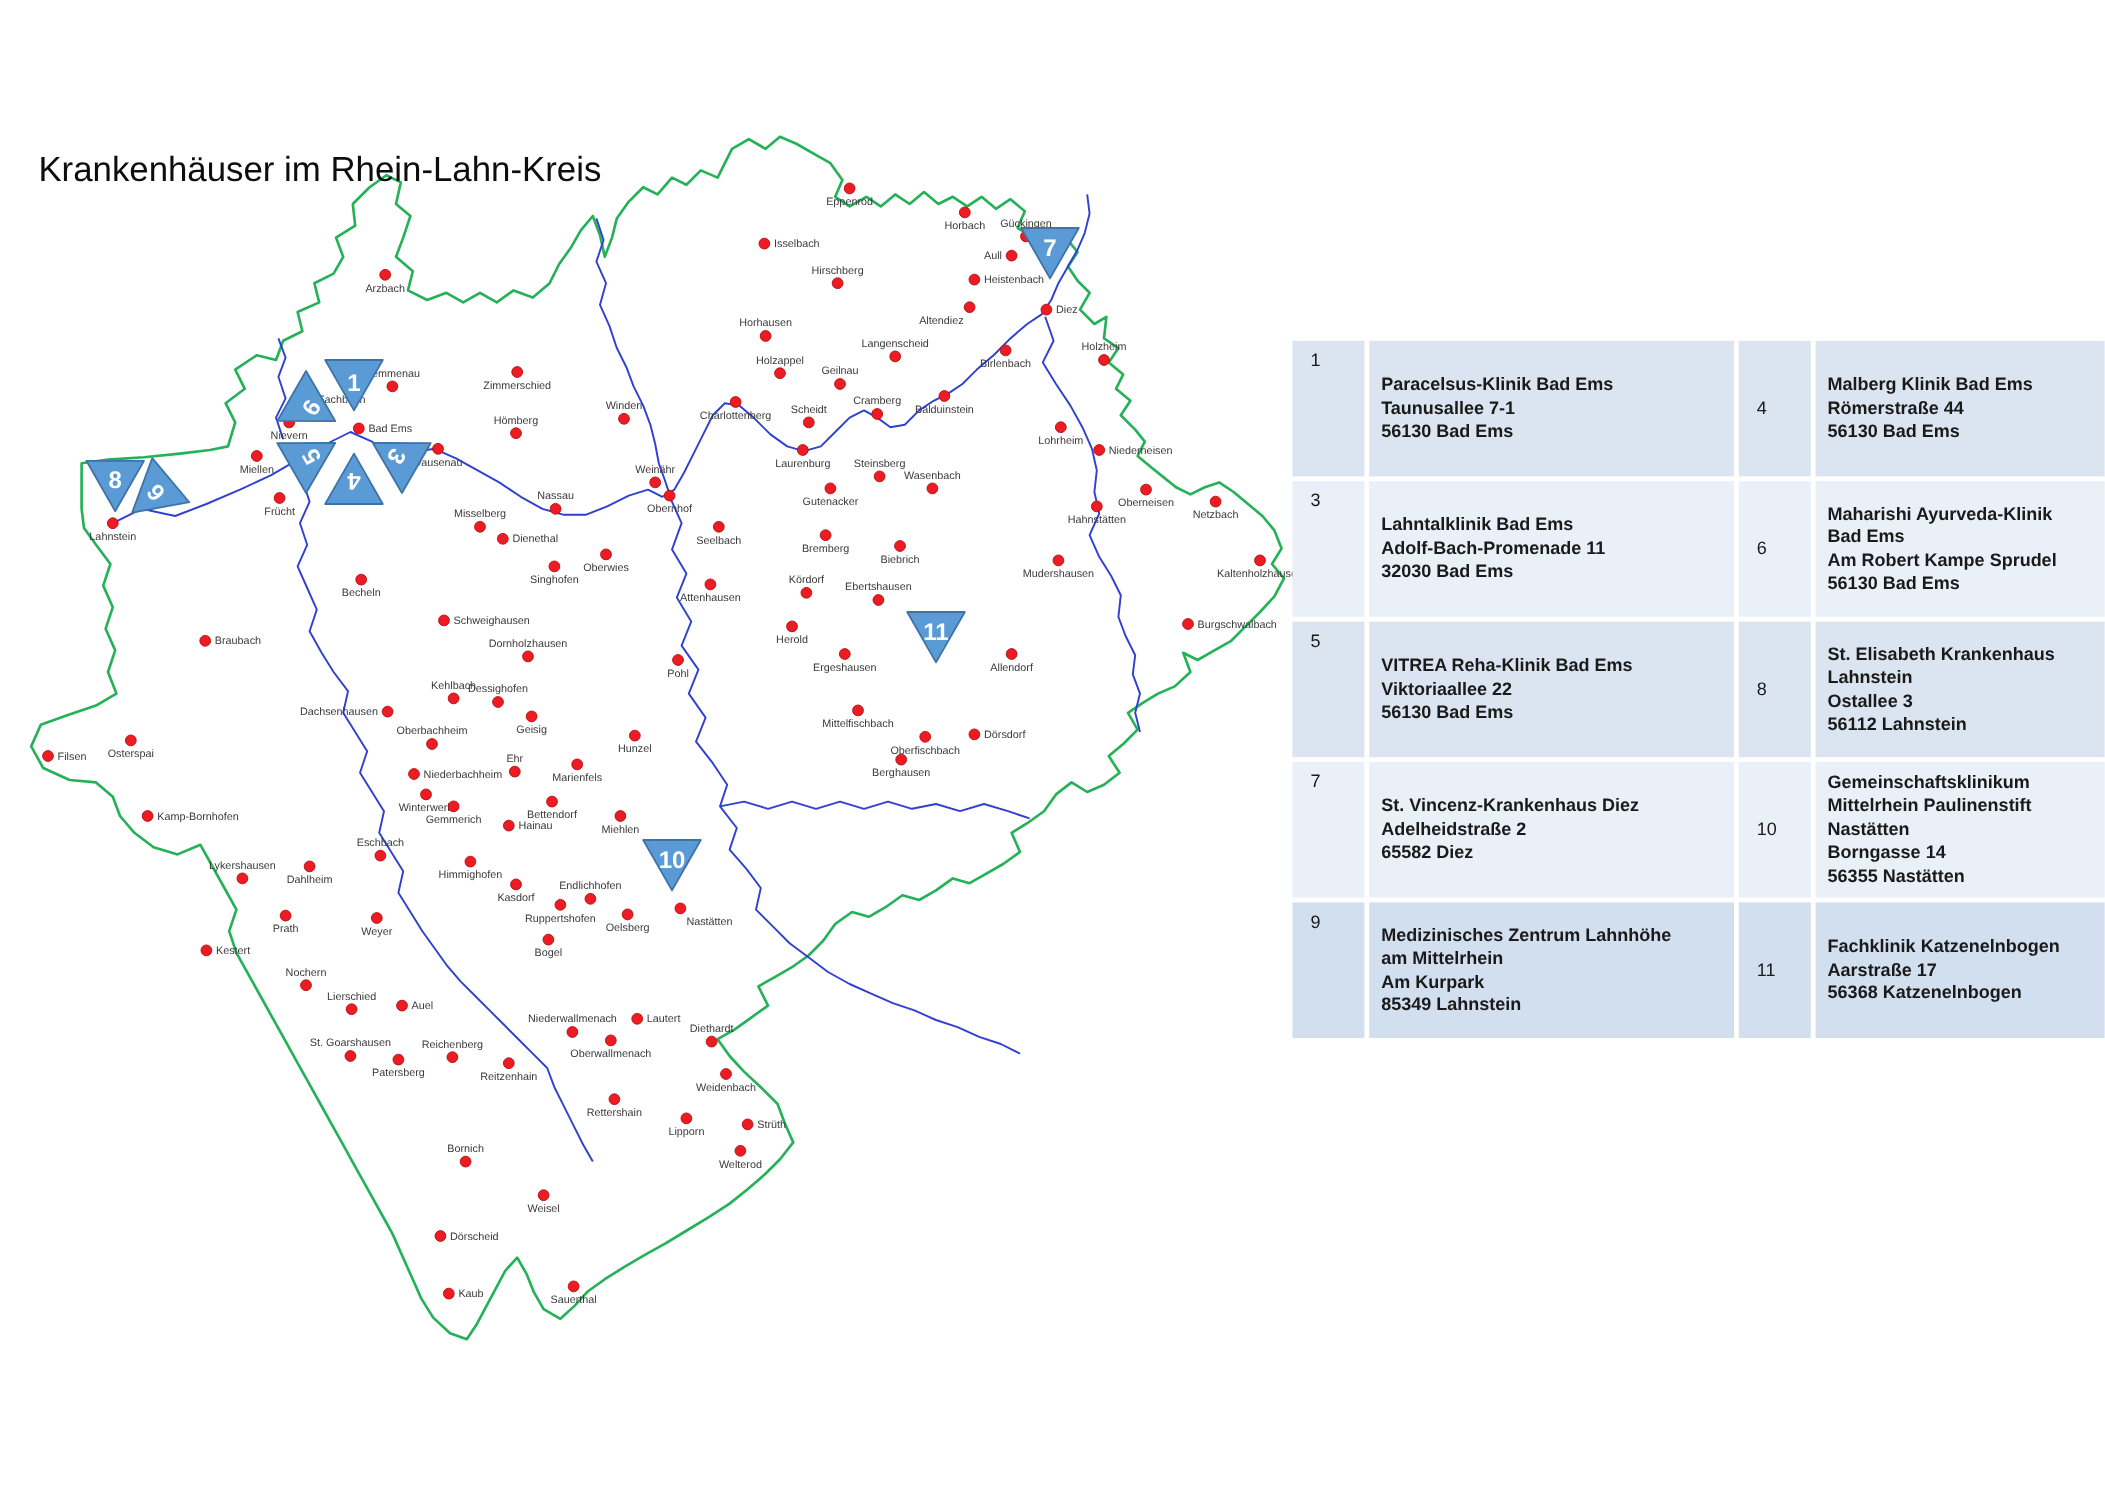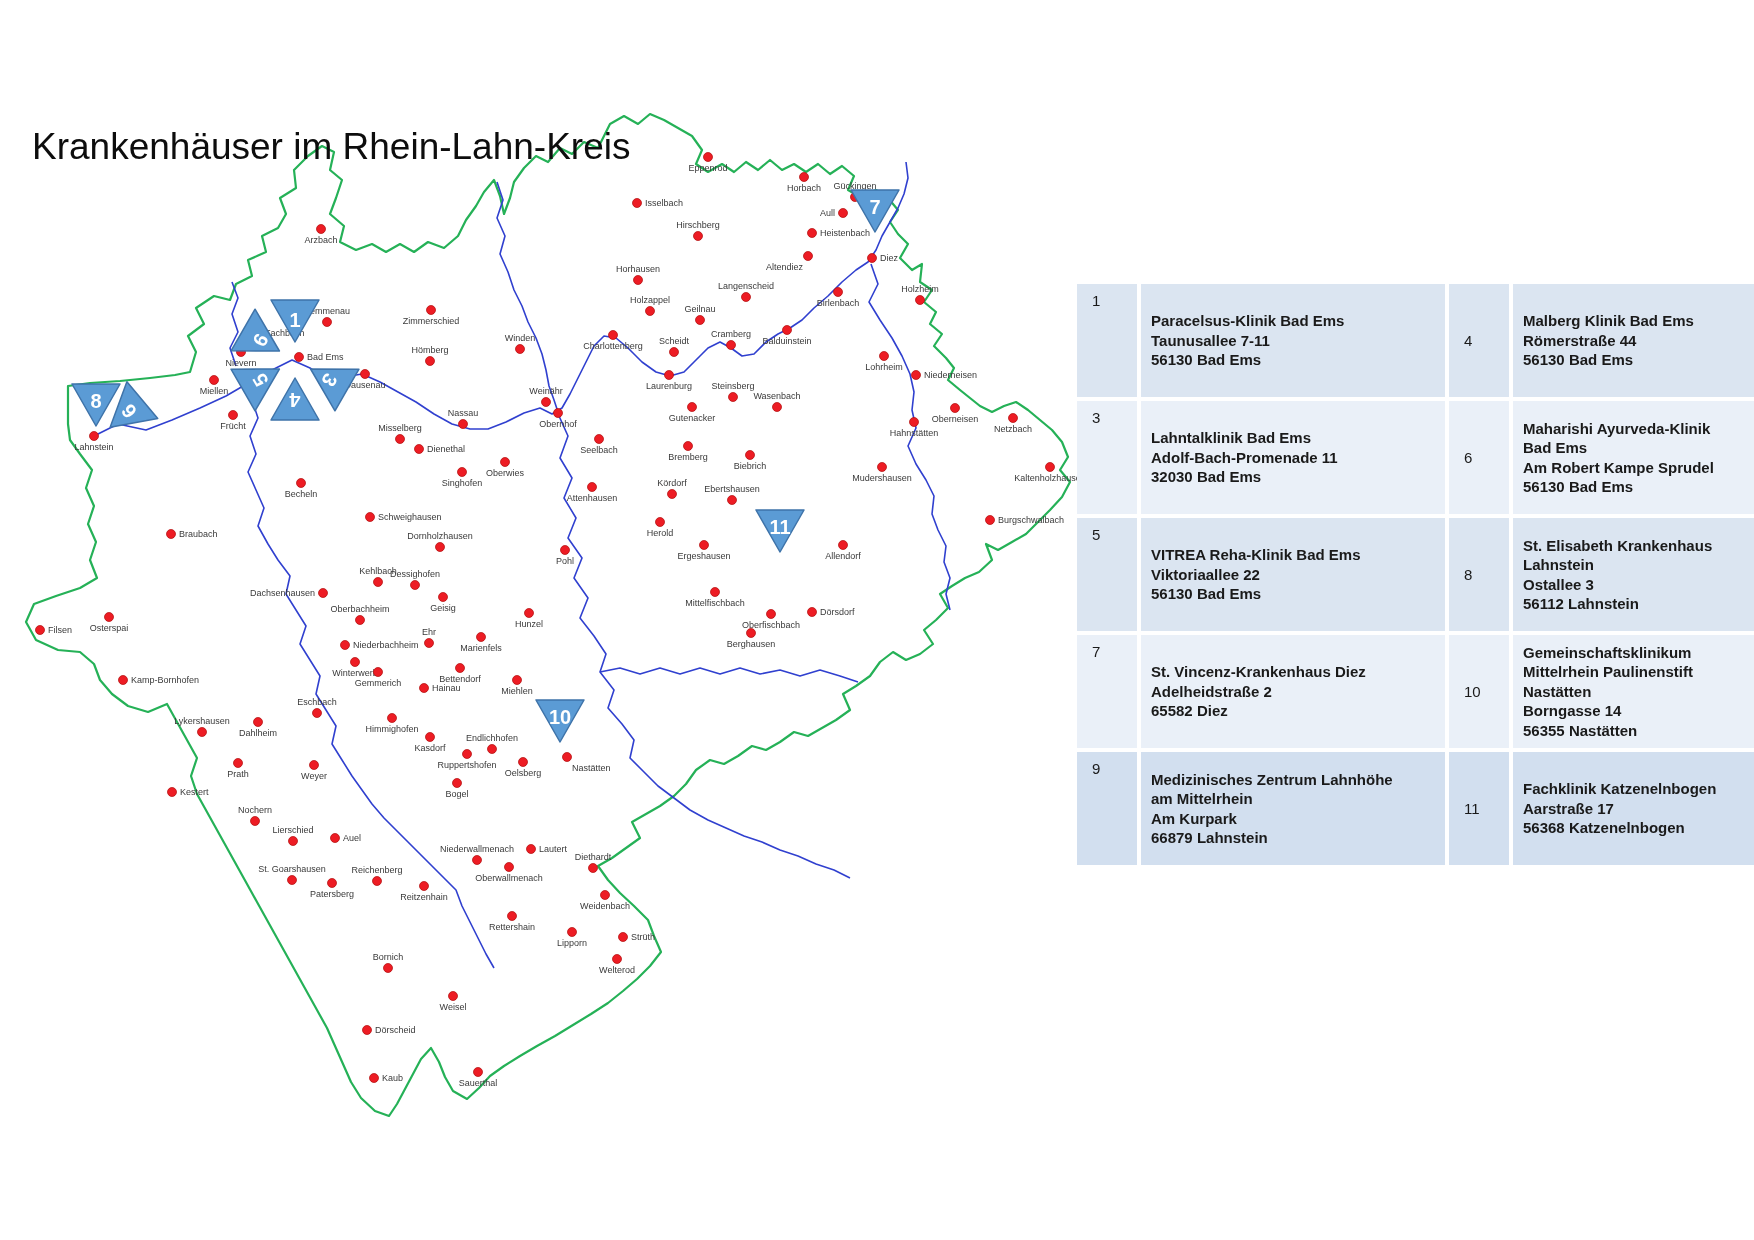--- a/index.html
+++ b/index.html
@@ -1,18 +1,18 @@
 <!DOCTYPE html>
 <html><head>
 <meta charset="utf-8">
 <style>
   html,body{margin:0;padding:0;background:#fff;}
   .page{position:relative;width:1754px;height:1240px;background:#ffffff;overflow:hidden;
         font-family:"Liberation Sans",sans-serif;}
-  .page-title{position:absolute;left:32px;top:126px;font-size:37px;color:#0d0d0d;letter-spacing:0;}
+  .page-title{position:absolute;left:32px;top:126px;font-size:29px;color:#0d0d0d;letter-spacing:0;}
   #map-svg{position:absolute;left:0;top:0;}
   table.hospitals{position:absolute;left:1073px;top:280px;border-collapse:separate;border-spacing:4px;
                   table-layout:fixed;width:663px;}
   table.hospitals td{height:105px;font-size:15px;color:#1a1a1a;overflow:hidden;}
   td.num{width:45px;padding:8px 0 0 15px;vertical-align:top;font-weight:400;}
   td.numR{width:45px;padding:0 0 0 15px;vertical-align:middle;font-weight:400;}
   td.txt{width:290px;padding:2px 4px 2px 10px;vertical-align:middle;font-weight:bold;
          white-space:pre-line;line-height:1.3;}
   td.txtR{width:263px;}
   tr.ra td{background:#dbe5f1;}
@@ -551,21 +551,21 @@
       </g>
     </svg>
 
   <div class="page-title">Krankenhäuser im Rhein-Lahn-Kreis</div>
 
   <table class="hospitals">
     <tbody>
       <tr class="ra">
         <td class="num">1</td>
         <td class="txt">Paracelsus-Klinik Bad Ems
-Taunusallee 7-11
+Taunusallee 7-1
 56130 Bad Ems</td>
         <td class="numR">4</td>
         <td class="txt txtR">Malberg Klinik Bad Ems
 Römerstraße 44
 56130 Bad Ems</td>
       </tr>
       <tr class="rb">
         <td class="num">3</td>
         <td class="txt">Lahntalklinik Bad Ems
 Adolf-Bach-Promenade 11
@@ -597,21 +597,21 @@
 Mittelrhein Paulinenstift
 Nastätten
 Borngasse 14
 56355 Nastätten</td>
       </tr>
       <tr class="rc">
         <td class="num">9</td>
         <td class="txt">Medizinisches Zentrum Lahnhöhe
 am Mittelrhein
 Am Kurpark
-66879 Lahnstein</td>
+85349 Lahnstein</td>
         <td class="numR">11</td>
         <td class="txt txtR">Fachklinik Katzenelnbogen
 Aarstraße 17
 56368 Katzenelnbogen</td>
       </tr>
     </tbody>
   </table>
 </div>
 
 </body></html>

